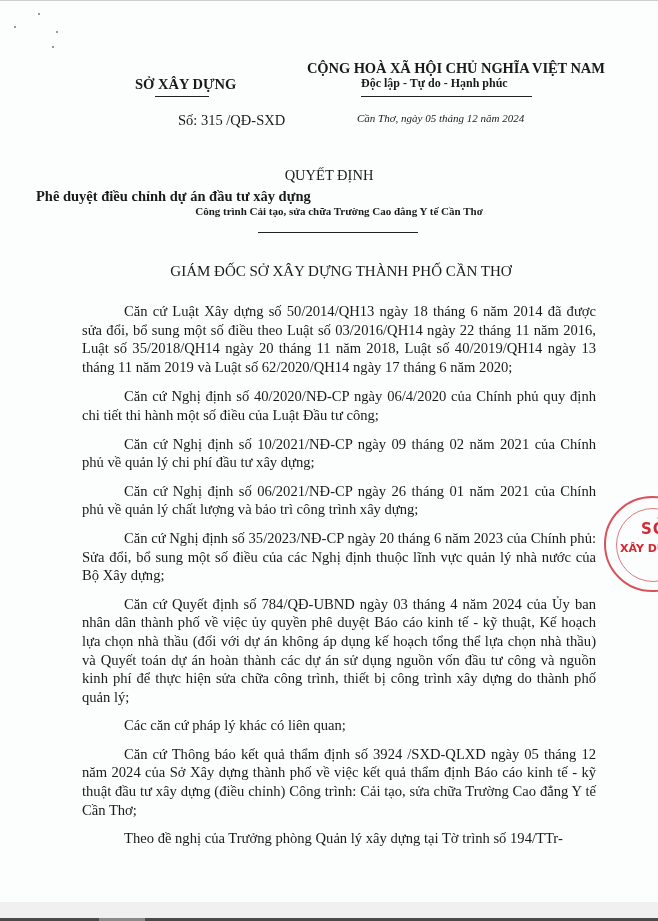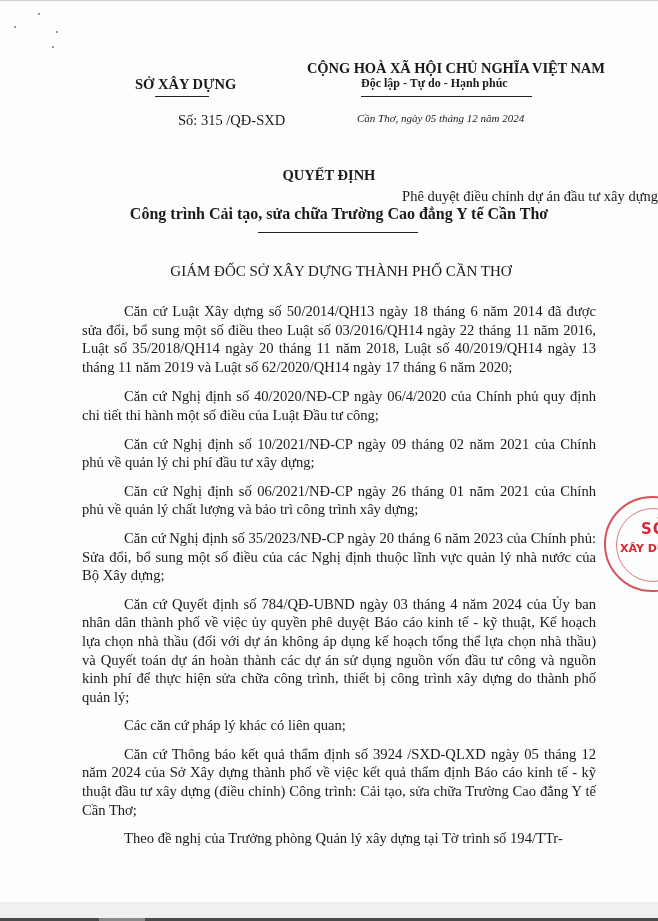--- a/index.html
+++ b/index.html
@@ -16,23 +16,23 @@
     .hdr-left-1 { position:absolute; left:90px; top:60px; font-size:14.5px; white-space:nowrap; letter-spacing:-0.1px; }
     .hdr-left-2 { position:absolute; left:135px; top:76px; font-size:14.5px; font-weight:bold; white-space:nowrap; }
     .hdr-left-line { position:absolute; left:155px; top:96px; width:54px; height:1px; background:#222; }
     .hdr-num { position:absolute; left:140px; top:112px; font-size:14.5px; white-space:nowrap;margin-left:38px; }
 
     .hdr-right-1 { position:absolute; left:307px; top:60px; font-size:14.5px; font-weight:bold; white-space:nowrap; letter-spacing:-0.1px; }
     .hdr-right-2 { position:absolute; left:361px; top:76px; font-size:12px; font-weight:bold; white-space:nowrap; }
     .hdr-right-line { position:absolute; left:361px; top:96px; width:171px; height:1px; background:#222; }
     .hdr-date { position:absolute; left:357px; top:112px; font-size:11px; font-style:italic; white-space:nowrap; }
 
-    .title { position:absolute; left:0; width:658px; text-align:center; top:167px; font-size:14.5px; font-weight:bold; }
-    .subtitle-1 { position:absolute; left:0; width:658px; text-align:right; top:188px; font-size:14.5px; font-weight:normal; padding-left:10px; box-sizing:border-box; }
-    .subtitle-2 { position:absolute; left:0; width:658px; text-align:center; top:205px; font-size:16px; font-weight:bold; padding-left:20px; box-sizing:border-box; }
+    .title { position:absolute; left:0; width:658px; text-align:center; top:167px; font-size:14.5px; font-weight:normal; }
+    .subtitle-1 { position:absolute; left:0; width:658px; text-align:left; top:188px; font-size:14.5px; font-weight:bold; padding-left:36px; box-sizing:border-box; }
+    .subtitle-2 { position:absolute; left:0; width:658px; text-align:center; top:205px; font-size:11px; font-weight:bold; padding-left:20px; box-sizing:border-box; }
     .subtitle-line { position:absolute; left:258px; top:232px; width:160px; height:1px; background:#222; }
     .director { position:absolute; left:0; width:658px; text-align:center; top:263px; font-size:15px; font-weight:normal; padding-left:24px; box-sizing:border-box; }
 
     .body { position:absolute; left:82px; top:302px; width:514px; font-size:14.6px; line-height:18.6px; text-align:justify; }
     .body p { margin:0 0 11px 0; text-indent:42px; }
     .body p.tight { margin-bottom:10px; }
 
     .stamp {
       position:absolute; left:604px; top:496px; width:96px; height:96px;
       border:2px solid #d9525a; border-radius:50%;

